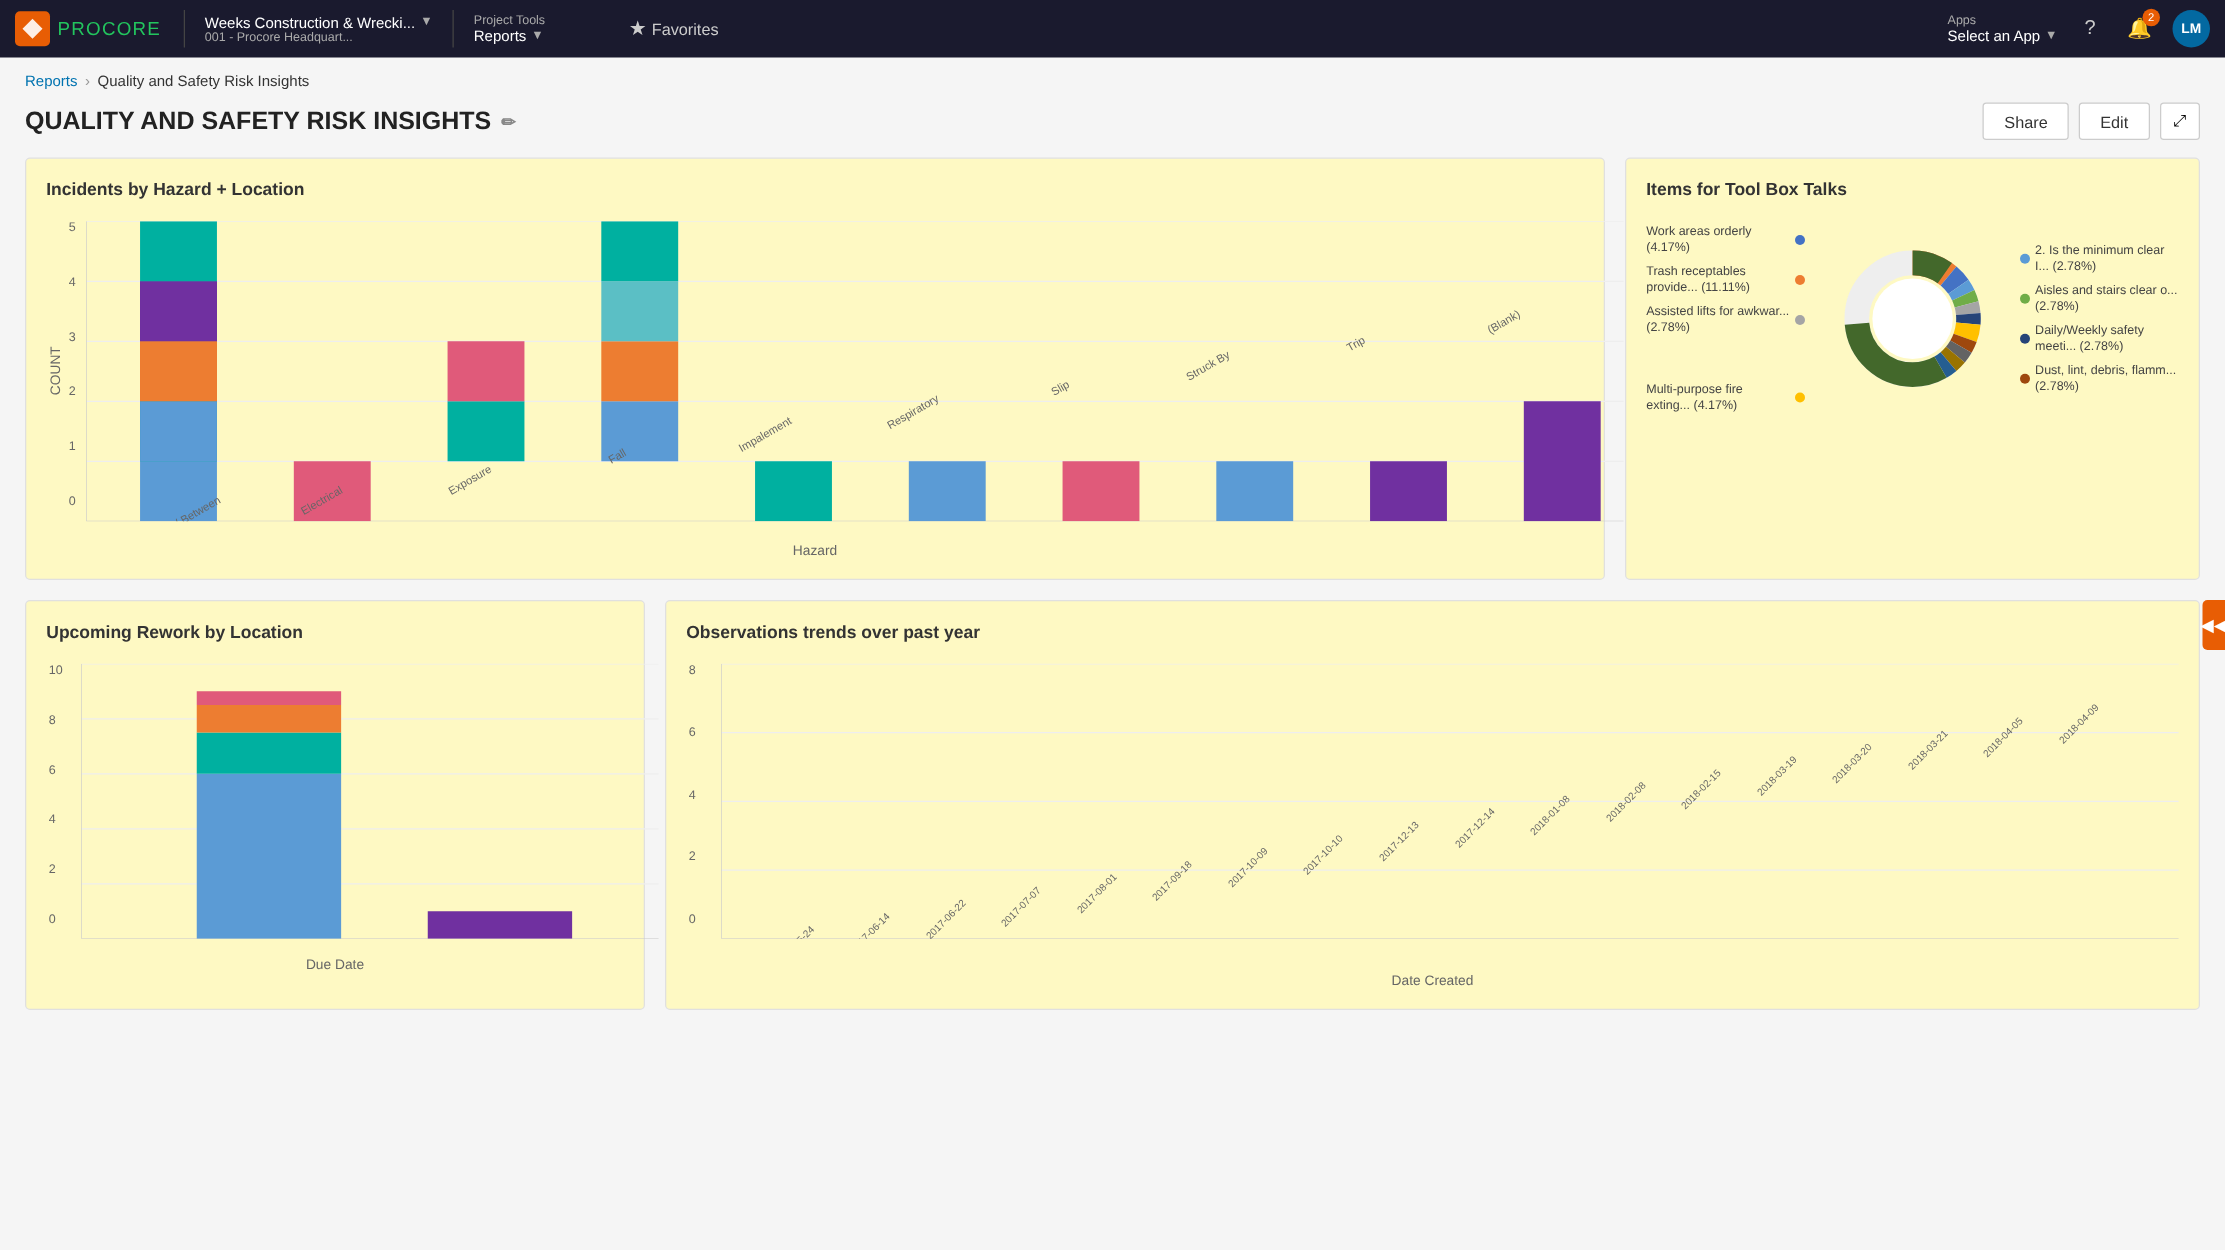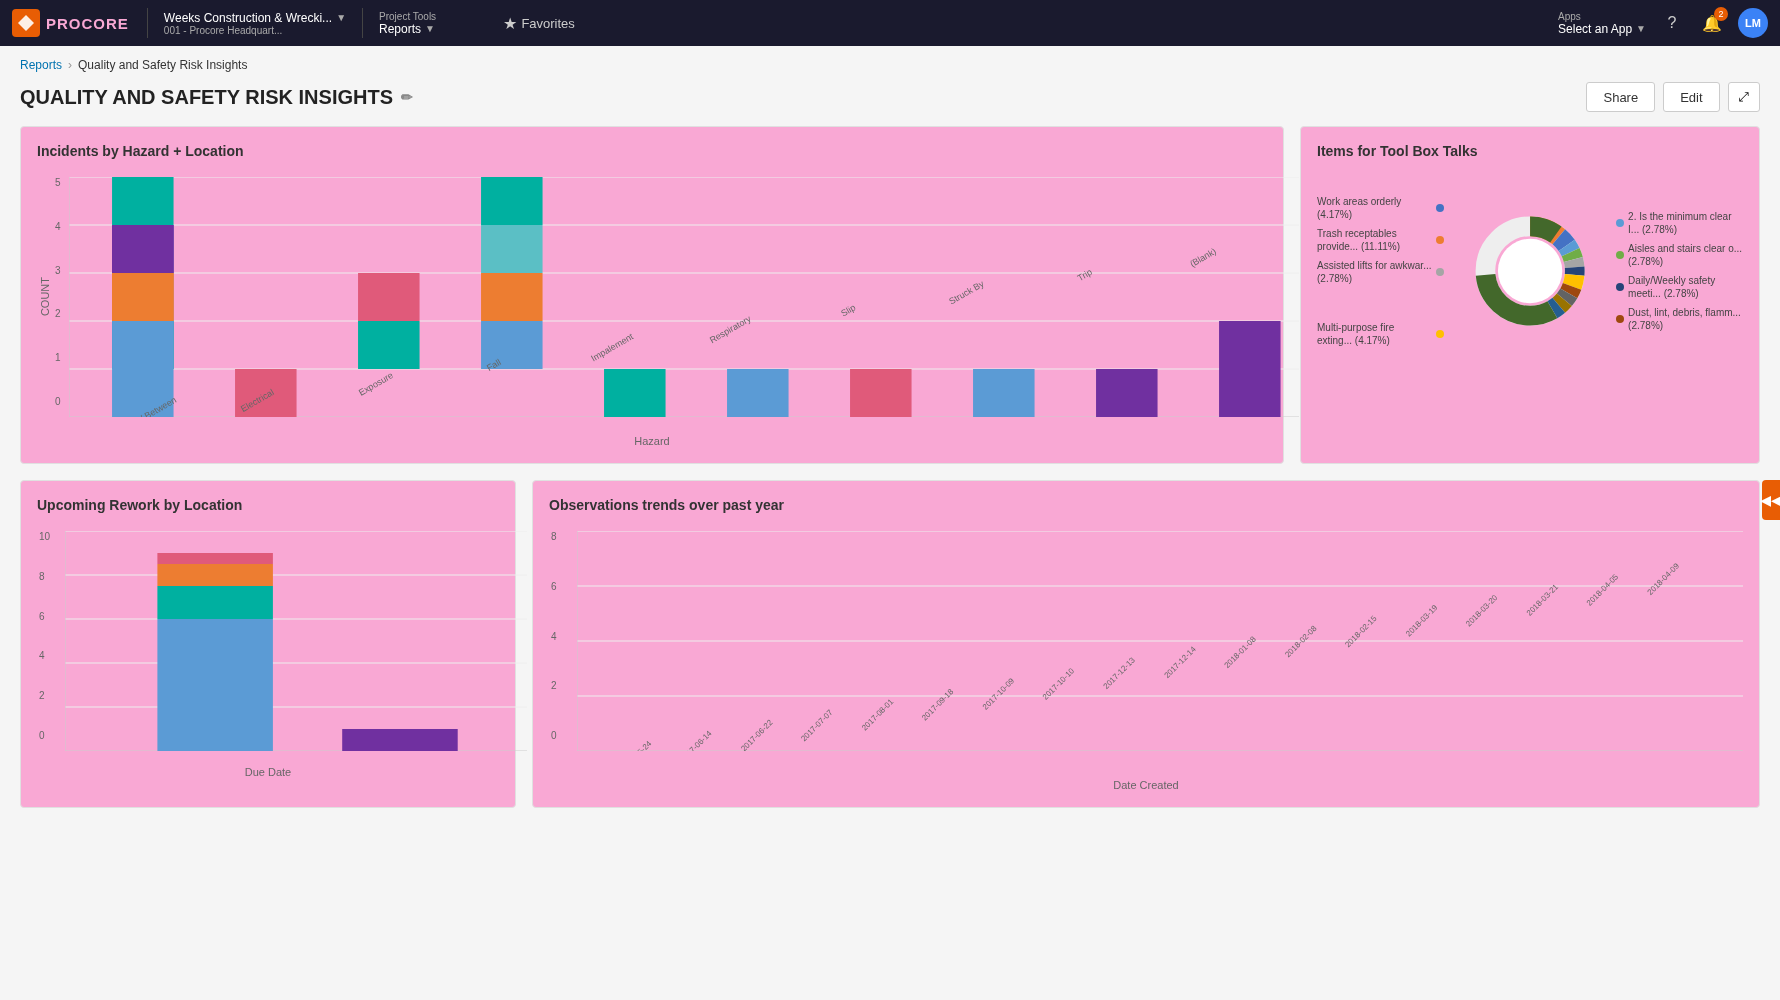--- a/index.html
+++ b/index.html
@@ -16,21 +16,21 @@
       color: #fff;
     }
     .nav-logo {
       display: flex; align-items: center; gap: 6px; margin-right: 10px;
     }
     .nav-logo-icon {
       width: 28px; height: 28px; background: #e85d04; border-radius: 4px;
       display: flex; align-items: center; justify-content: center;
       font-weight: bold; font-size: 14px; color: #fff;
     }
-    .nav-logo-text { color: #f9a8d4; font-weight: bold; font-size: 15px; letter-spacing: 1px; }
+    .nav-logo-text { color: #22c55e; font-weight: normal; font-size: 15px; letter-spacing: 1px; }
     .nav-divider { width: 1px; height: 30px; background: #444; margin: 0 8px; }
     .nav-section {
       display: flex; flex-direction: column; justify-content: center;
       padding: 0 8px; cursor: pointer; min-width: 120px;
     }
     .nav-section-label { font-size: 10px; color: #aaa; }
     .nav-section-value { font-size: 12px; color: #fff; display: flex; align-items: center; gap: 4px; }
     .nav-dropdown-arrow { font-size: 10px; color: #aaa; }
     .nav-favorites { display: flex; align-items: center; gap: 4px; padding: 0 12px; color: #ccc; font-size: 13px; }
     .nav-star { color: #ccc; font-size: 16px; }
@@ -41,21 +41,21 @@
     .nav-icon-btn {
       width: 28px; height: 28px; display: flex; align-items: center; justify-content: center;
       color: #ccc; cursor: pointer; font-size: 16px; position: relative;
     }
     .nav-badge {
       position: absolute; top: -2px; right: -2px; background: #e85d04;
       border-radius: 50%; width: 14px; height: 14px; font-size: 9px;
       display: flex; align-items: center; justify-content: center; color: #fff;
     }
     .nav-avatar {
-      width: 30px; height: 30px; background: #3b82f6; border-radius: 50%;
+      width: 30px; height: 30px; background: #0369a1; border-radius: 50%;
       display: flex; align-items: center; justify-content: center;
       font-size: 11px; font-weight: bold; color: #fff; cursor: pointer;
     }
 
     
     .breadcrumb {
       padding: 12px 20px 4px;
       display: flex; align-items: center; gap: 6px; font-size: 12px; color: #555;
     }
     .breadcrumb-link { color: #0073b0; cursor: pointer; }
@@ -79,30 +79,30 @@
     }
     .btn-fullscreen {
       padding: 6px 10px; border: 1px solid #ccc; background: #fff;
       border-radius: 3px; cursor: pointer; font-size: 13px;
     }
 
     
     .main-content { padding: 0 20px 20px; }
     .charts-row { display: flex; gap: 16px; margin-bottom: 16px; }
     .chart-card {
-      background: #f9a8d4; border: 1px solid #e0e0e0; border-radius: 4px;
+      background: #fef9c3; border: 1px solid #e0e0e0; border-radius: 4px;
       padding: 16px; position: relative;
     }
     .chart-card-wide { flex: 1; }
     .chart-card-narrow { width: 460px; }
     .chart-card-half { flex: 1; }
     .chart-title { font-size: 14px; font-weight: bold; color: #333; margin-bottom: 8px; }
     .legend-item { display: flex; align-items: center; gap: 4px; font-size: 10px; color: #444; line-height: 1.3; }
     .legend-dot { width: 8px; height: 8px; border-radius: 50%; flex-shrink: 0; }
-    .donut-layout { display: flex; align-items: center; gap: 28px; margin-top: 36px; }
+    .donut-layout { display: flex; align-items: center; gap: 28px; margin-top: 20px; }
     .legend-col-left { display: flex; flex-direction: column; gap: 6px; align-items: flex-end; }
     .legend-col-right { display: flex; flex-direction: column; gap: 6px; align-items: flex-start; }
     .legend-item-text { font-size: 10px; color: #444; max-width: 130px; line-height: 1.3; }
 
     
     .side-collapse {
       position: fixed; right: 0; top: 50%;
       transform: translateY(-50%);
       background: #e85d04; color: #fff;
       width: 18px; height: 40px;

